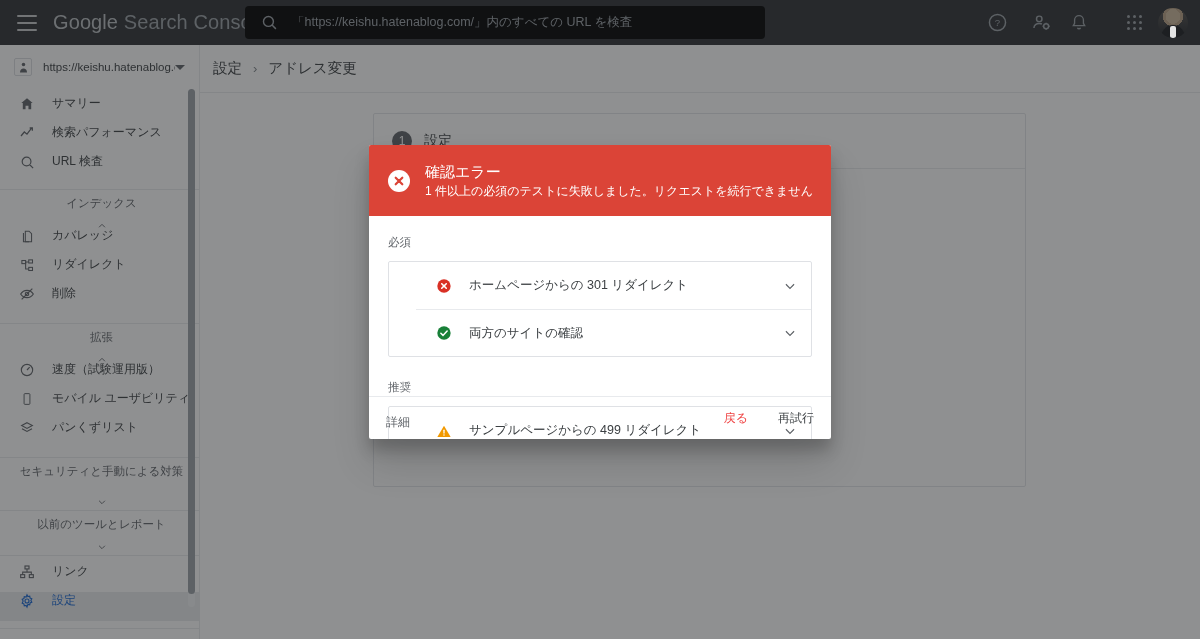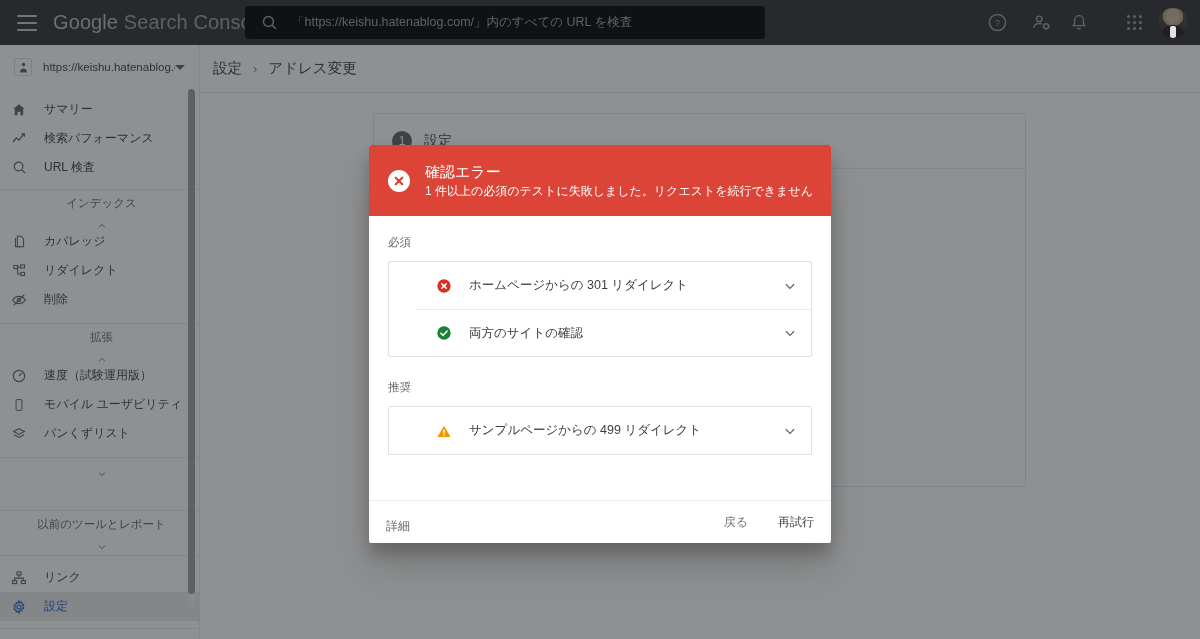--- a/index.html
+++ b/index.html
@@ -86,21 +86,21 @@
   }
   .prop-name { font-size: 11.5px; color: #3c4043; flex: 1; white-space: nowrap; overflow: hidden; }
   .caret-down {
     width: 0; height: 0; border-left: 5px solid transparent; border-right: 5px solid transparent;
     border-top: 5px solid #5f6368; margin-right: 6px;
   }
   .navscroll { position: relative; height: 550px; }
   .navlist { padding-top: 6px; }
 
   .nav-item {
-    height: 29px; display: flex; align-items: center; padding-left: 10px;
+    height: 29px; display: flex; padding-left: 18px;
     cursor: pointer; color: #3c4043;
   }
   .nav-item .ic { width: 18px; height: 18px; margin-right: 16px; flex: none; display: flex; align-items: center; justify-content: center; }
   .nav-item .lbl { font-size: 12px; white-space: nowrap; }
   .nav-item.selected { background: #e8eaed; }
   .nav-item.selected .lbl { color: #1967d2; }
 
   .nav-group-header {
     height: 30px; display: flex; align-items: center; padding: 0 14px 0 18px;
     cursor: pointer; color: #5f6368; flex-direction: column;
@@ -142,21 +142,21 @@
   }
   .step-label { font-size: 14px; color: #3c4043; }
 
   
   .scrim {
     position: absolute; top: 0; left: 0; width: 1200px; height: 639px;
     background: rgba(32,33,36,.50);
   }
   .dialog {
     position: absolute; left: 369px; top: 145px;
-    width: 462px; height: 398px;
+    width: 462px; height: 294px;
     background: #fff; border-radius: 2px;
     box-shadow: 0 11px 15px rgba(0,0,0,.2), 0 24px 38px rgba(0,0,0,.14);
     overflow: hidden;
   }
   .dlg-header {
     height: 71px; background: #db4437; color: #fff;
     display: flex; align-items: center; padding-left: 19px;
   }
   .err-badge {
     width: 22px; height: 22px; border-radius: 50%; background: #fff;
@@ -177,21 +177,21 @@
   .check-ic { width: 16px; height: 16px; margin-right: 17px; flex: none; display: flex; }
   .check-lbl { font-size: 12.5px; color: #3c4043; flex: 1; }
   .row-chev { width: 14px; height: 14px; flex: none; }
   .dlg-footer {
     position: absolute; left: 0; bottom: 0; width: 462px; height: 43px;
     border-top: 1px solid #e8eaed;
     display: flex; align-items: center; padding: 0 17px;
   }
   .foot-left { font-size: 12px; color: #5f6368; cursor: pointer; margin-top: 8px; }
   .foot-spacer { flex: 1; }
-  .foot-btn { font-size: 12px; color: #737373; cursor: pointer; margin-left: 30px; }
+  .foot-btn { font-size: 12px; color: #ef4444; cursor: pointer; margin-left: 30px; }
   .foot-btn.primary { color: #3c4043; }
 </style>
 </head>
 <body>
 
 <div id="app">
 
   <div class="topbar">
     <div class="hamburger">
       <span></span>
@@ -370,20 +370,21 @@
                 <path fill="none" stroke="#5f6368" stroke-width="1.7" d="M4.5 13.2L12 17.2l7.5-4"></path>
               </svg>
             </span>
             <span class="lbl">パンくずリスト</span>
           </div>
         </div>
 
         <div class="divider"></div>
 
         <div class="nav-group-header" style="height:38px">
+          <span class="ghl">セキュリティと手動による対策</span>
           <span class="chev">
             <svg width="10" height="10" viewBox="0 0 24 24">
                 <path fill="none" stroke="#5f6368" stroke-width="2.2" d="M5 9l7 7 7-7"></path>
               </svg>
           </span>
         </div>
 
         <div class="divider"></div>
 
         <div class="nav-group-header">

